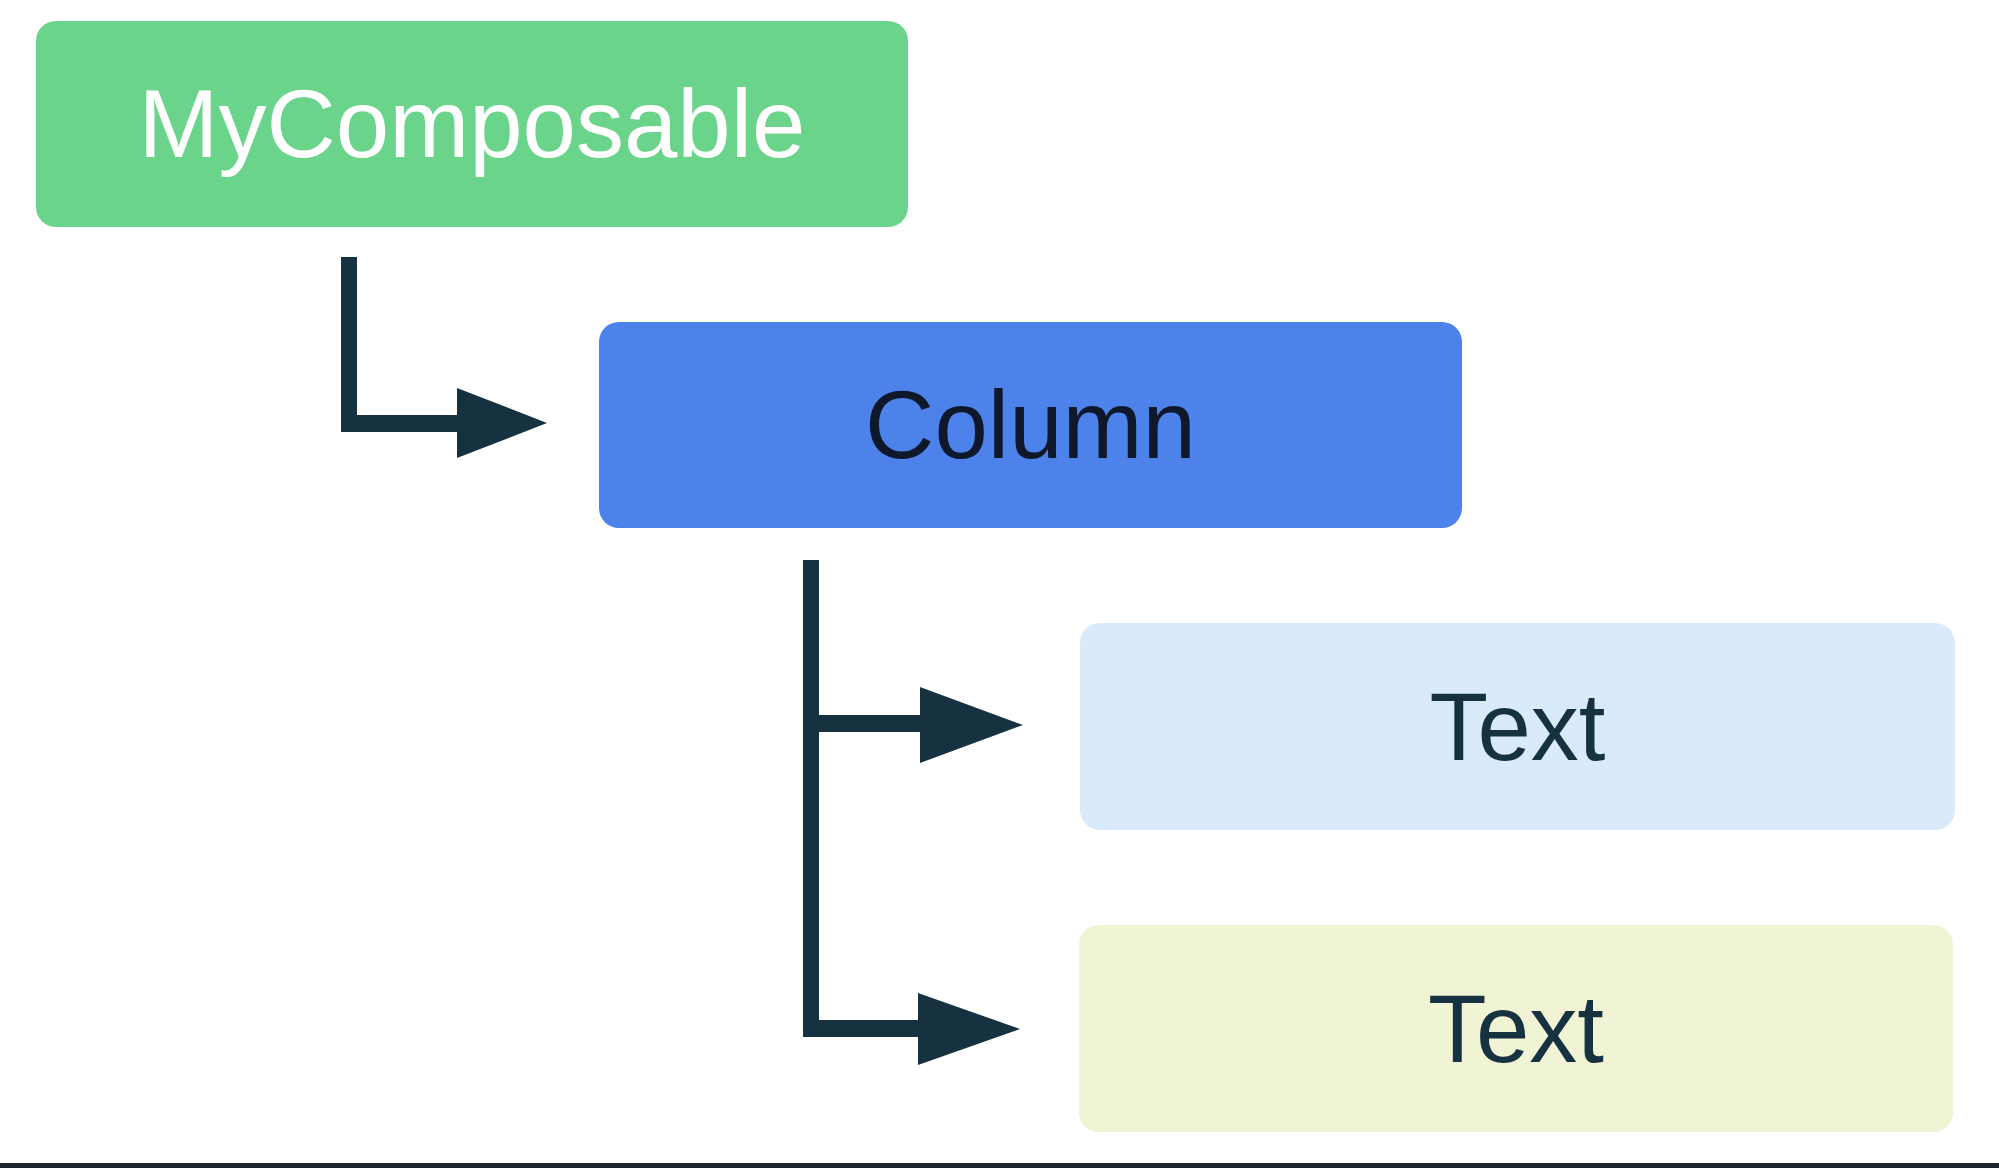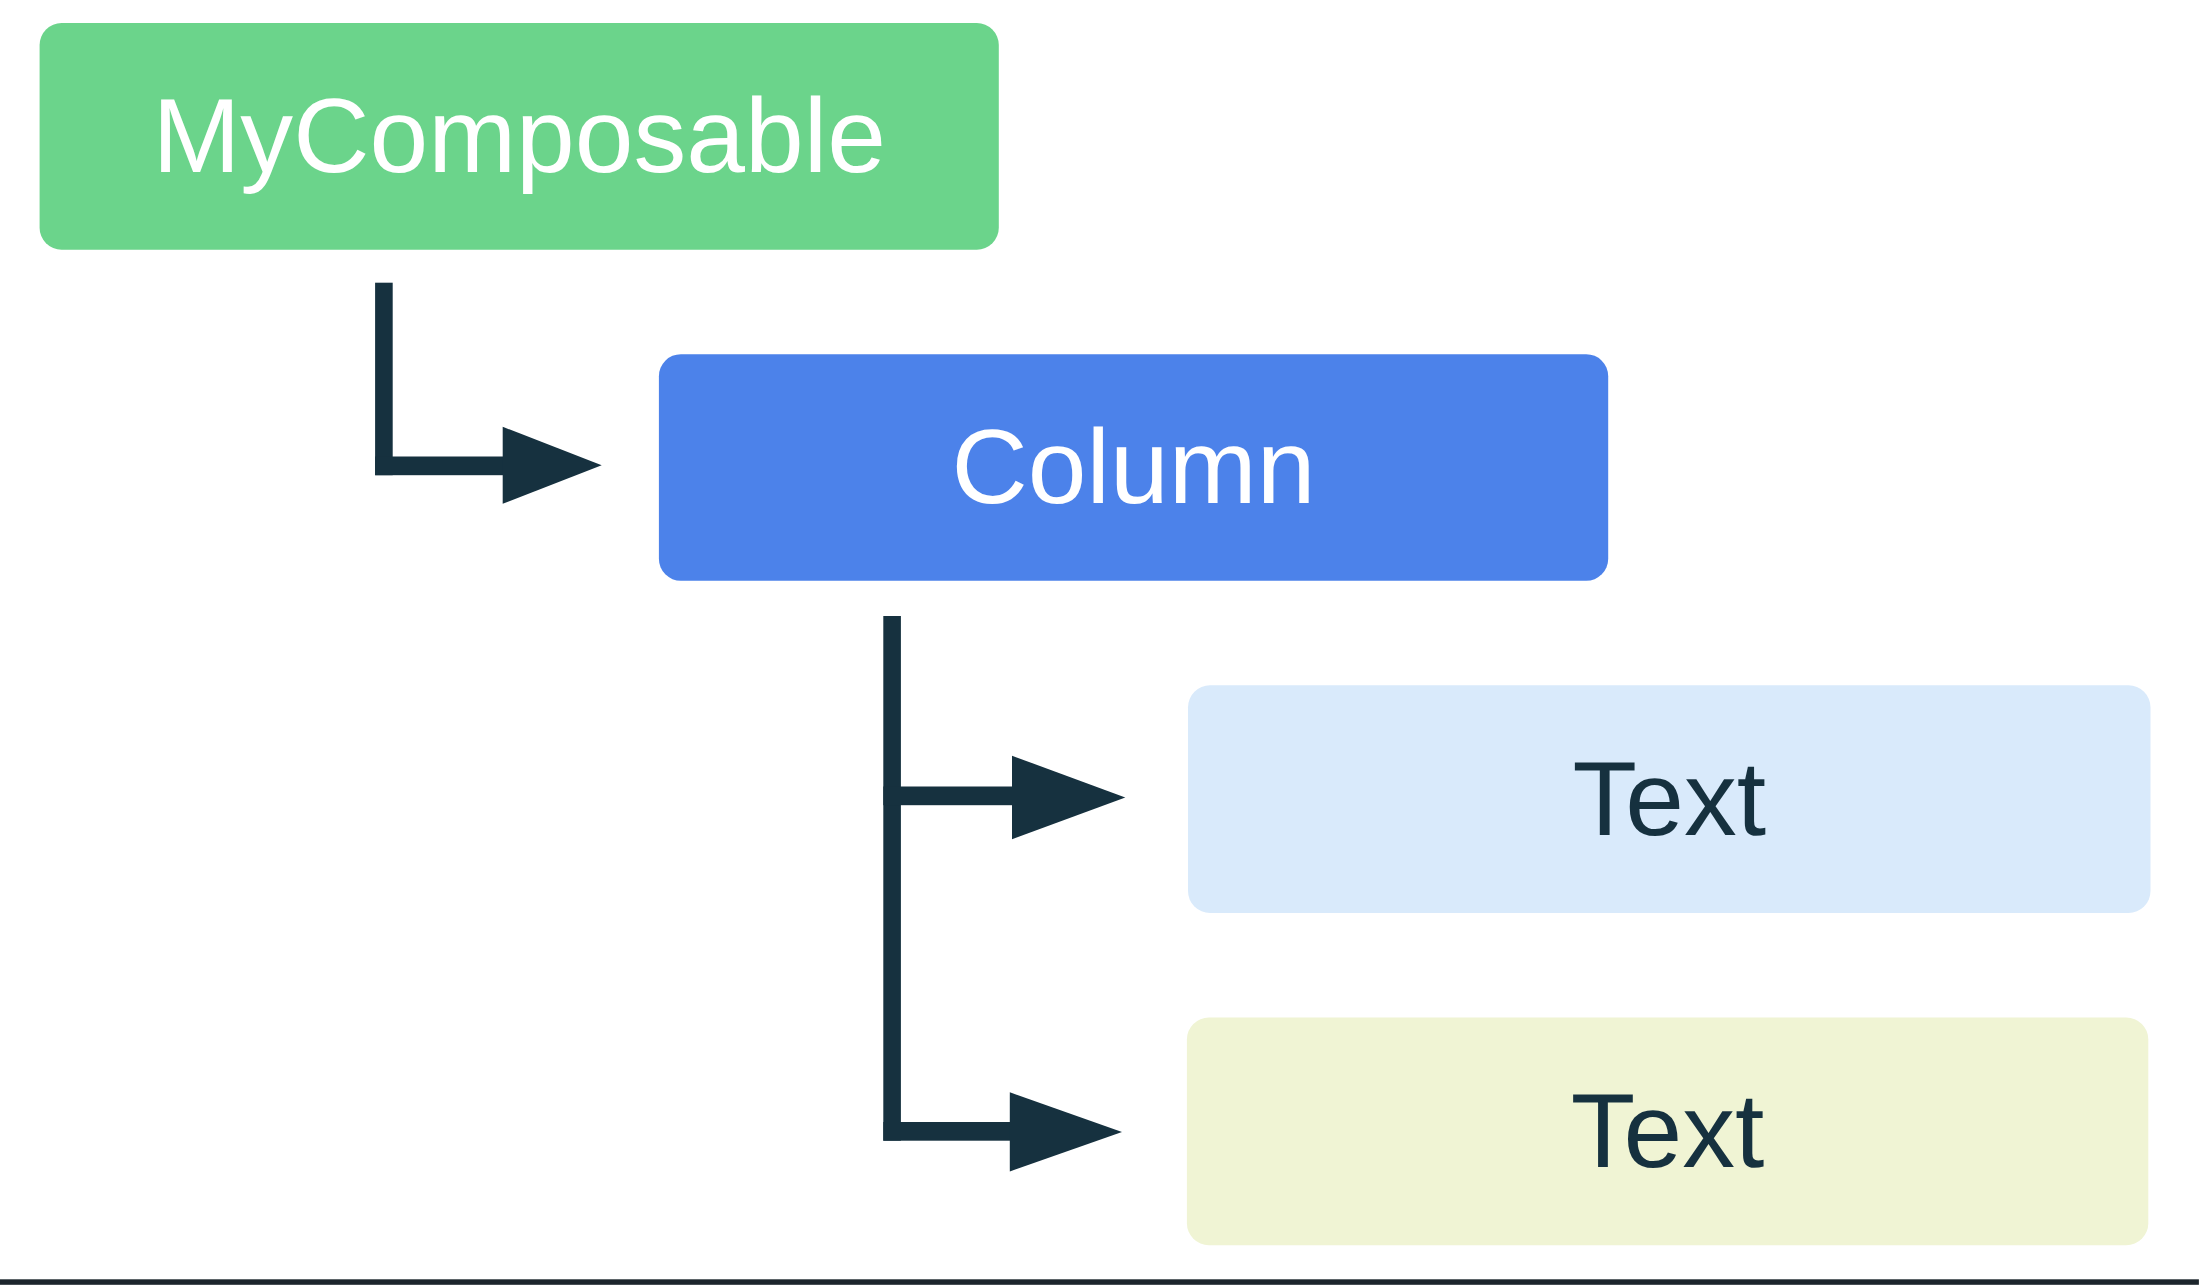--- a/index.html
+++ b/index.html
@@ -70,21 +70,21 @@
     <g style="fill: rgb(22, 49, 63);">
       <rect x="803" y="1020" width="120" height="17"></rect>
       <polygon points="918,993 918,1065 1020,1029"></polygon>
     </g>
   </svg>
 
   <div class="node node-mycomposable" style="background-color: rgb(107, 212, 139); color: rgb(255, 255, 255);">
     <span>MyComposable</span>
   </div>
 
-  <div class="node node-column" style="background-color: rgb(76, 130, 234); color: #ffffff;">
+  <div class="node node-column" style="background-color: rgb(76, 130, 234); color: #0f172a;">
     <span>Column</span>
   </div>
 
   <div class="node node-text-1" style="background-color: rgb(217, 234, 251); color: rgb(22, 49, 63);">
     <span>Text</span>
   </div>
 
   <div class="node node-text-2" style="background-color: rgb(240, 244, 212); color: rgb(22, 49, 63);">
     <span>Text</span>
   </div>

